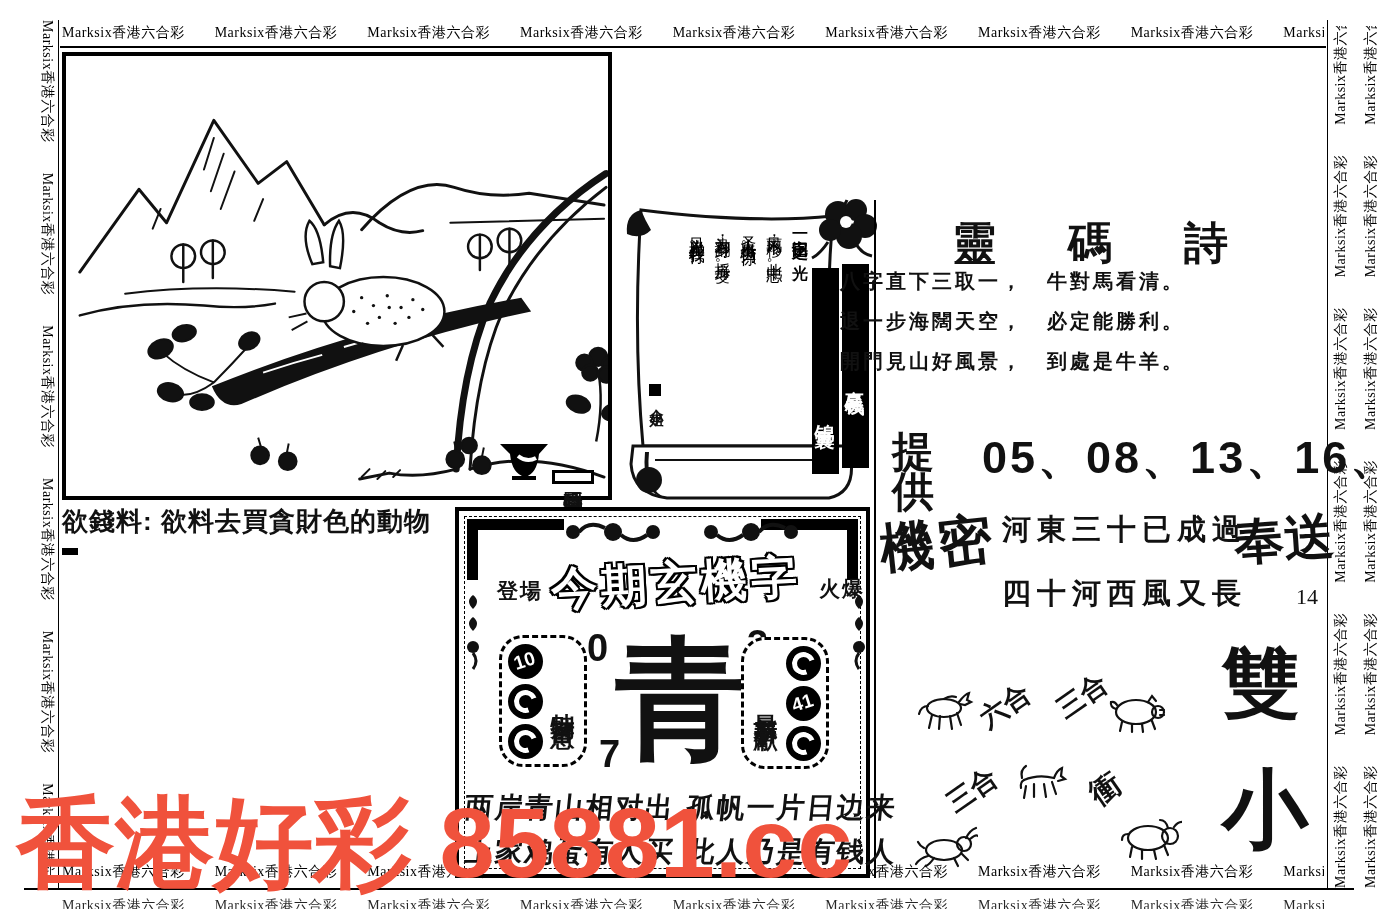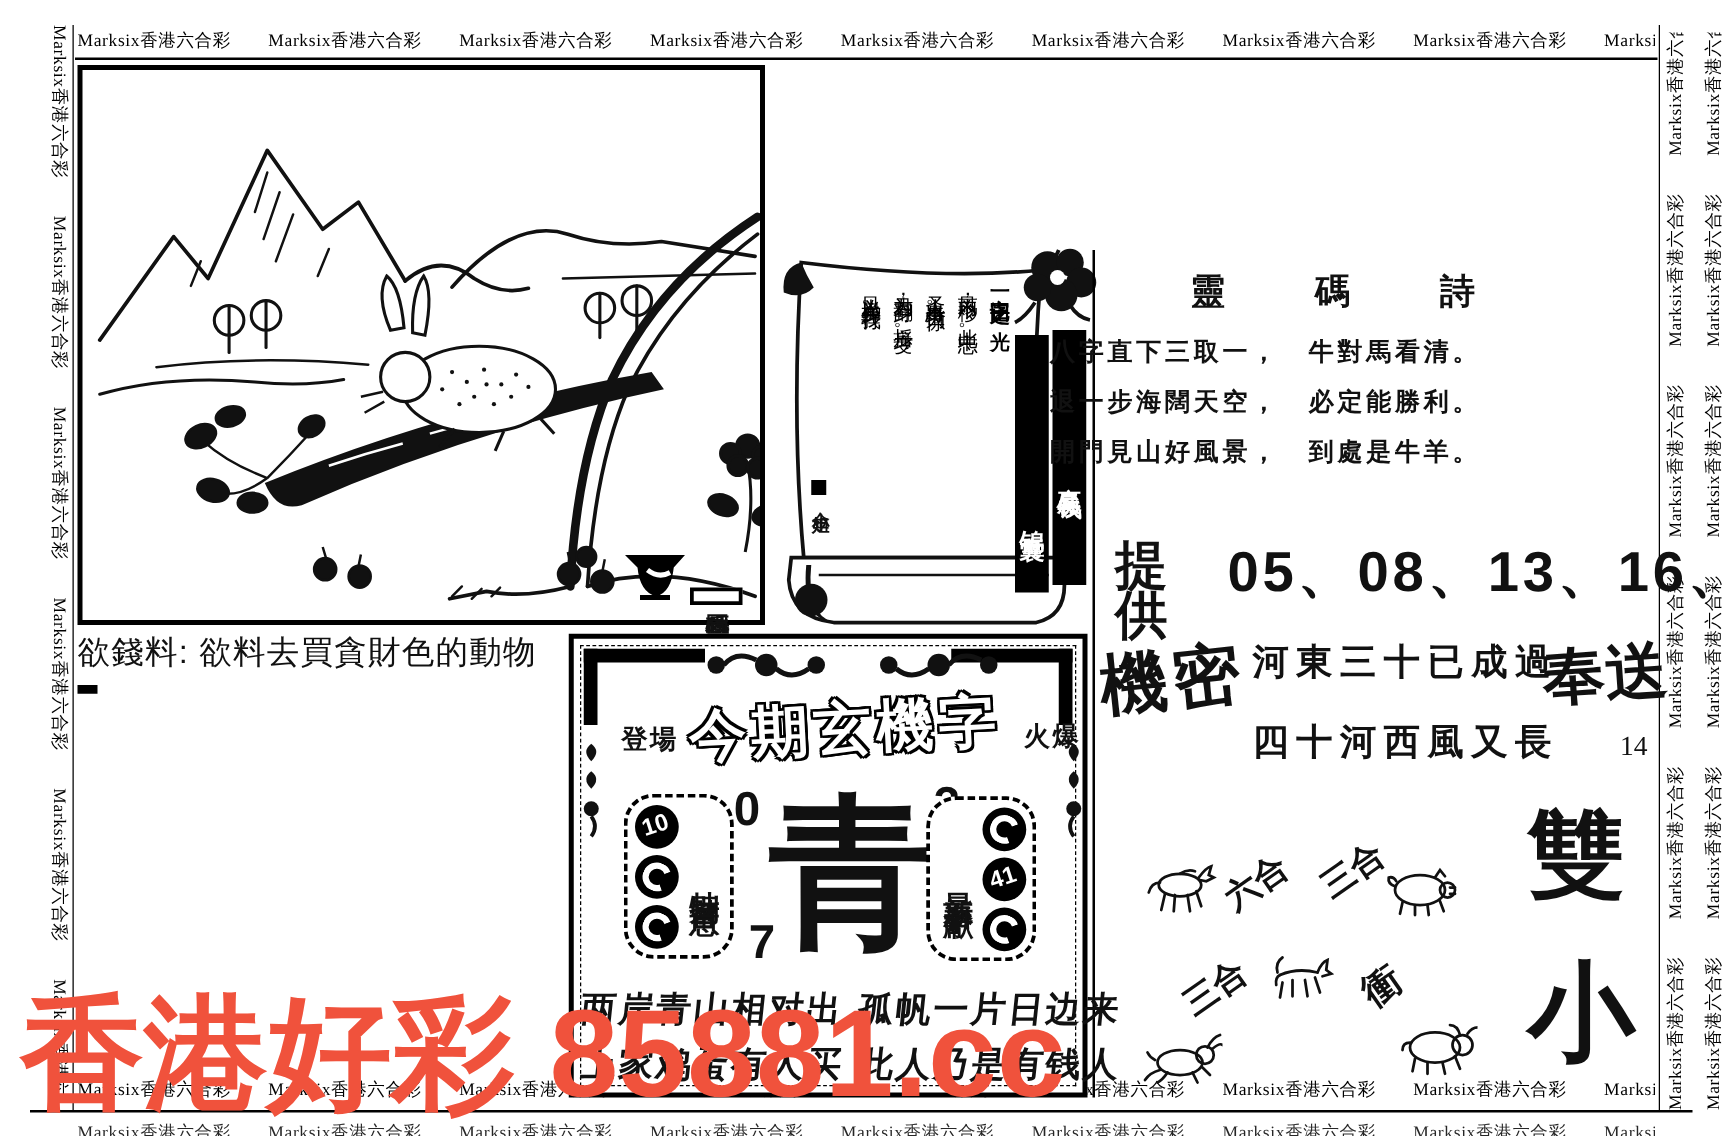--- a/index.html
+++ b/index.html
@@ -9,21 +9,21 @@
   
   .marquee{font-family:"Liberation Serif",serif;font-size:14px;letter-spacing:.5px;
            white-space:nowrap;overflow:hidden;color:#000;}
   .v-strip{transform-origin:0 0;}
   .rule{background:#000;}
   
   .pic-box{left:62px;top:52px;width:550px;height:448px;border:4px solid #000;box-sizing:border-box;background:#fff;}
   .seal-box{right:14px;bottom:12px;width:36px;border:3px solid #000;background:#fff;
             writing-mode:vertical-rl;text-orientation:upright;font-weight:900;font-size:19px;
             line-height:36px;text-align:center;padding:4px 0;font-family:"Liberation Serif",serif;}
-  .caption{left:62px;top:504px;font-size:26px;font-weight:400;letter-spacing:1px;white-space:nowrap;}
+  .caption{left:62px;top:504px;font-size:26px;font-weight:700;letter-spacing:1px;white-space:nowrap;}
   .caption-dash{left:62px;top:548px;width:16px;height:7px;background:#000;}
   
   .issue{left:664px;top:72px;font-size:36px;font-weight:900;letter-spacing:2px;}
   .masthead-wrap{left:842px;top:52px;width:492px;height:135px;}
   .masthead-text{position:absolute;left:0;top:44px;width:492px;text-align:center;
      font-size:55px;font-weight:900;letter-spacing:3px;font-family:"Liberation Sans",sans-serif;color:#000;
      text-shadow:-3px -3px 0 #fff,3px -3px 0 #fff,-3px 3px 0 #fff,3px 3px 0 #fff,0 -3px 0 #fff,0 3px 0 #fff,-3px 0 0 #fff,3px 0 0 #fff;}
   
   .scroll-wrap{left:615px;top:196px;width:250px;height:316px;}
   .scroll-text{left:644px;top:224px;width:166px;height:222px;writing-mode:vertical-rl;
@@ -32,21 +32,21 @@
   .scroll-text .col.first{font-weight:700;}
   .signature{left:648px;top:398px;writing-mode:vertical-rl;text-orientation:upright;
      font-size:14px;font-weight:900;letter-spacing:2px;}
   .sig-square{left:649px;top:384px;width:12px;height:12px;background:#000;}
   .banner{width:27px;background:#000;color:#fff;writing-mode:vertical-rl;text-orientation:upright;
      font-weight:900;font-size:20px;text-align:center;letter-spacing:6px;}
   .banner.right{left:842px;top:264px;height:204px;padding-top:28px;box-sizing:border-box;}
   .banner.left{left:812px;top:268px;height:206px;padding-top:86px;box-sizing:border-box;}
   .divider-v{left:874px;top:200px;width:2px;height:678px;background:#000;}
   
-  .poem-title{left:952px;top:214px;font-size:28px;font-weight:800;font-family:"Liberation Serif",serif;
+  .poem-title{left:952px;top:214px;font-size:44px;font-weight:800;font-family:"Liberation Serif",serif;
      letter-spacing:72px;white-space:nowrap;}
   .poem-line{left:840px;width:440px;font-size:20px;font-weight:700;font-family:"Liberation Serif",serif;
      letter-spacing:3px;white-space:nowrap;}
   .tip-label{left:892px;font-size:42px;font-weight:900;}
   .tip-numbers{left:982px;font-size:45px;font-weight:800;letter-spacing:3px;white-space:nowrap;}
   .secret-label{left:880px;top:508px;font-size:54px;font-weight:900;font-family:"DejaVu Serif",serif;
      transform:rotate(-6deg);letter-spacing:4px;}
   .couplet{left:1002px;font-size:29px;font-weight:700;font-family:"DejaVu Serif",serif;letter-spacing:6px;white-space:nowrap;}
   .gift-label{left:1234px;top:506px;font-size:50px;font-weight:900;font-family:"DejaVu Serif",serif;transform:rotate(-4deg);}
   .page-num{left:1296px;top:584px;font-size:22px;font-family:"Liberation Serif",serif;}

